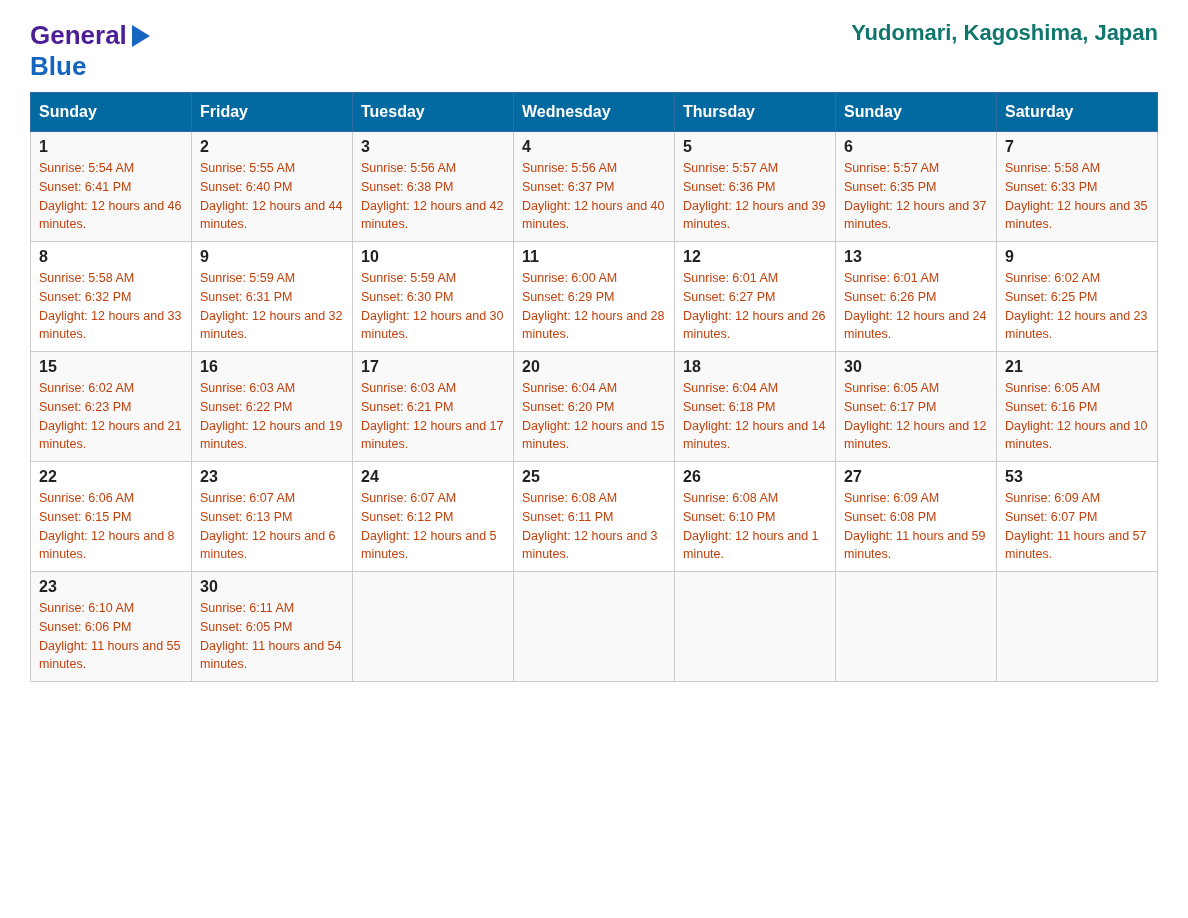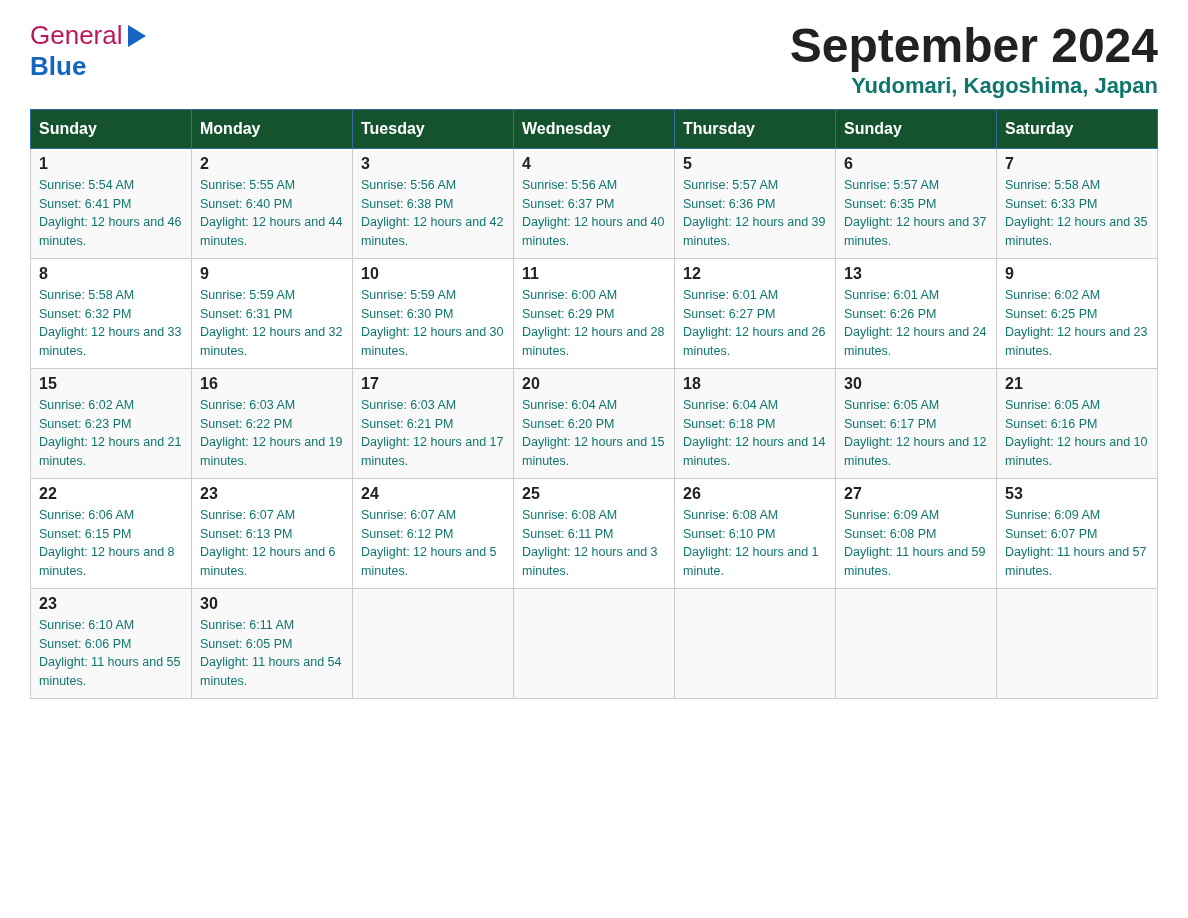--- a/index.html
+++ b/index.html
@@ -29,21 +29,21 @@
       font-size: 22px;
       font-weight: bold;
       color: #0f766e;
     }
     table {
       width: 100%;
       border-collapse: collapse;
       table-layout: fixed;
     }
     thead tr th {
-      background-color: #14532d;
+      background-color: #0369a1;
       color: #fff;
       padding: 10px 8px;
       font-size: 16px;
       font-weight: bold;
       text-align: left;
       border: 1px solid #2e6da4;
     }
     tbody tr td {
       vertical-align: top;
       padding: 6px 8px;
@@ -55,38 +55,38 @@
     }
     tbody tr td .day-num {
       font-size: 16px;
       font-weight: bold;
       color: #222;
       display: block;
       margin-bottom: 3px;
     }
     tbody tr td .day-info {
       font-size: 12.5px;
-      color: #0f766e;
+      color: #c2410c;
       line-height: 1.5;
     }
     tbody tr:nth-child(odd) td {
       background: #f9f9f9;
     }
     tbody tr:nth-child(even) td {
       background: #fff;
     }
     .logo-row {
       display: flex;
       align-items: center;
       gap: 2px;
     }
     .logo-text-general {
       font-size: 26px;
-      font-weight: normal;
-      color: #be185d;
+      font-weight: bold;
+      color: #4c1d95;
     }
     .logo-arrow {
       display: inline-block;
       margin-left: 1px;
     }
     .logo-sub {
       font-size: 26px;
       font-weight: bold;
       color: #1565c0;
       text-align: right;
@@ -103,30 +103,29 @@
         <svg width="18" height="22" viewBox="0 0 18 22" style="margin-left:2px;vertical-align:middle;">
           <polygon points="0,0 18,11 0,22" fill="#1565c0"></polygon>
         </svg>
       </span>
     </div>
     <div>
       <span class="logo-sub">Blue</span>
     </div>
   </div>
   <div class="title-block">
-    <h1>September 2024</h1>
     <h2>Yudomari, Kagoshima, Japan</h2>
   </div>
 </div>
 
 <table>
   <thead>
     <tr>
       <th>Sunday</th>
-      <th>Monday</th>
+      <th>Friday</th>
       <th>Tuesday</th>
       <th>Wednesday</th>
       <th>Thursday</th>
       <th>Sunday</th>
       <th>Saturday</th>
     </tr>
   </thead>
   <tbody id="calendar-body">
   <tr>
         <td>

